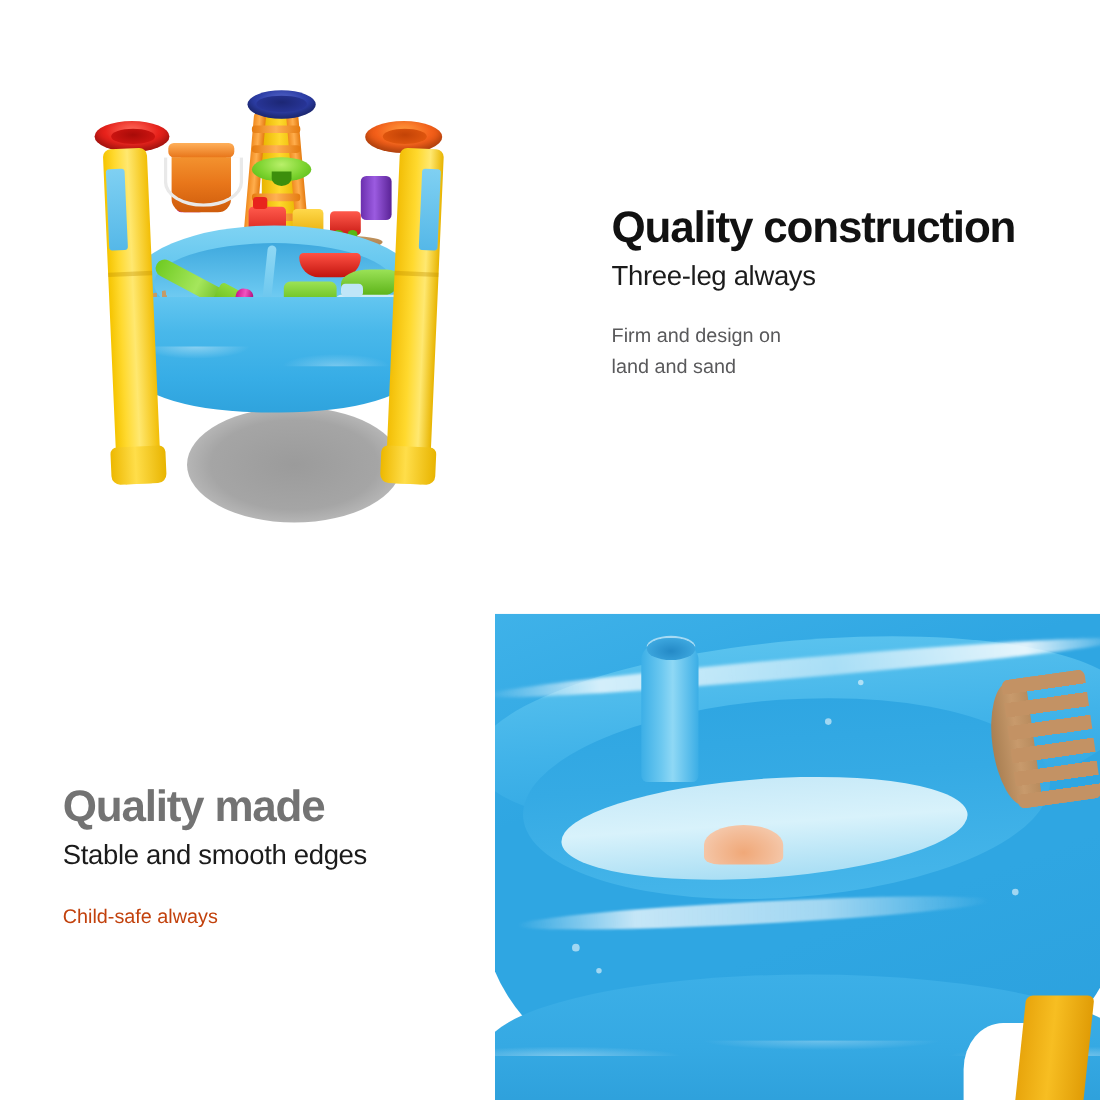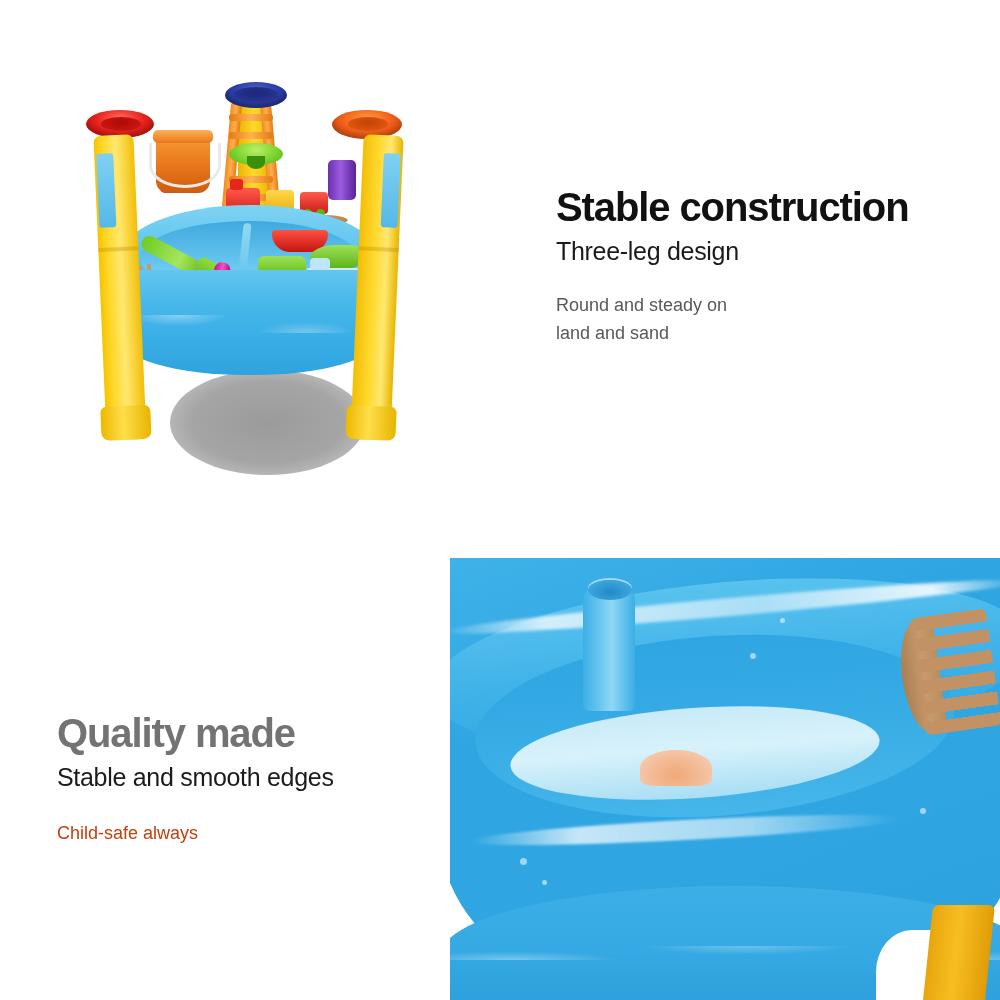--- a/index.html
+++ b/index.html
@@ -409,24 +409,24 @@
         <div class="leg-foot"></div>
       </div>
       <div class="leg leg-right">
         <div class="leg-inset"></div>
         <div class="leg-seam" style="top:112px"></div>
         <div class="leg-foot"></div>
       </div>
     </div>
 
     <div class="text-top">
-      <p class="h1">Stable construction</p>
-      <p class="h2">Three-leg design</p>
+      <p class="h1">Quality construction</p>
+      <p class="h2">Three-leg always</p>
       <p class="body-txt">
-        <span>Round and steady on</span><br>
+        <span>Firm and design on</span><br>
         <span>land and sand</span>
       </p>
     </div>
   </div>
 
   <div class="bottom-section">
 
     <div class="text-bottom">
       <p class="h1b">Quality made</p>
       <p class="h2b">Stable and smooth edges</p>

